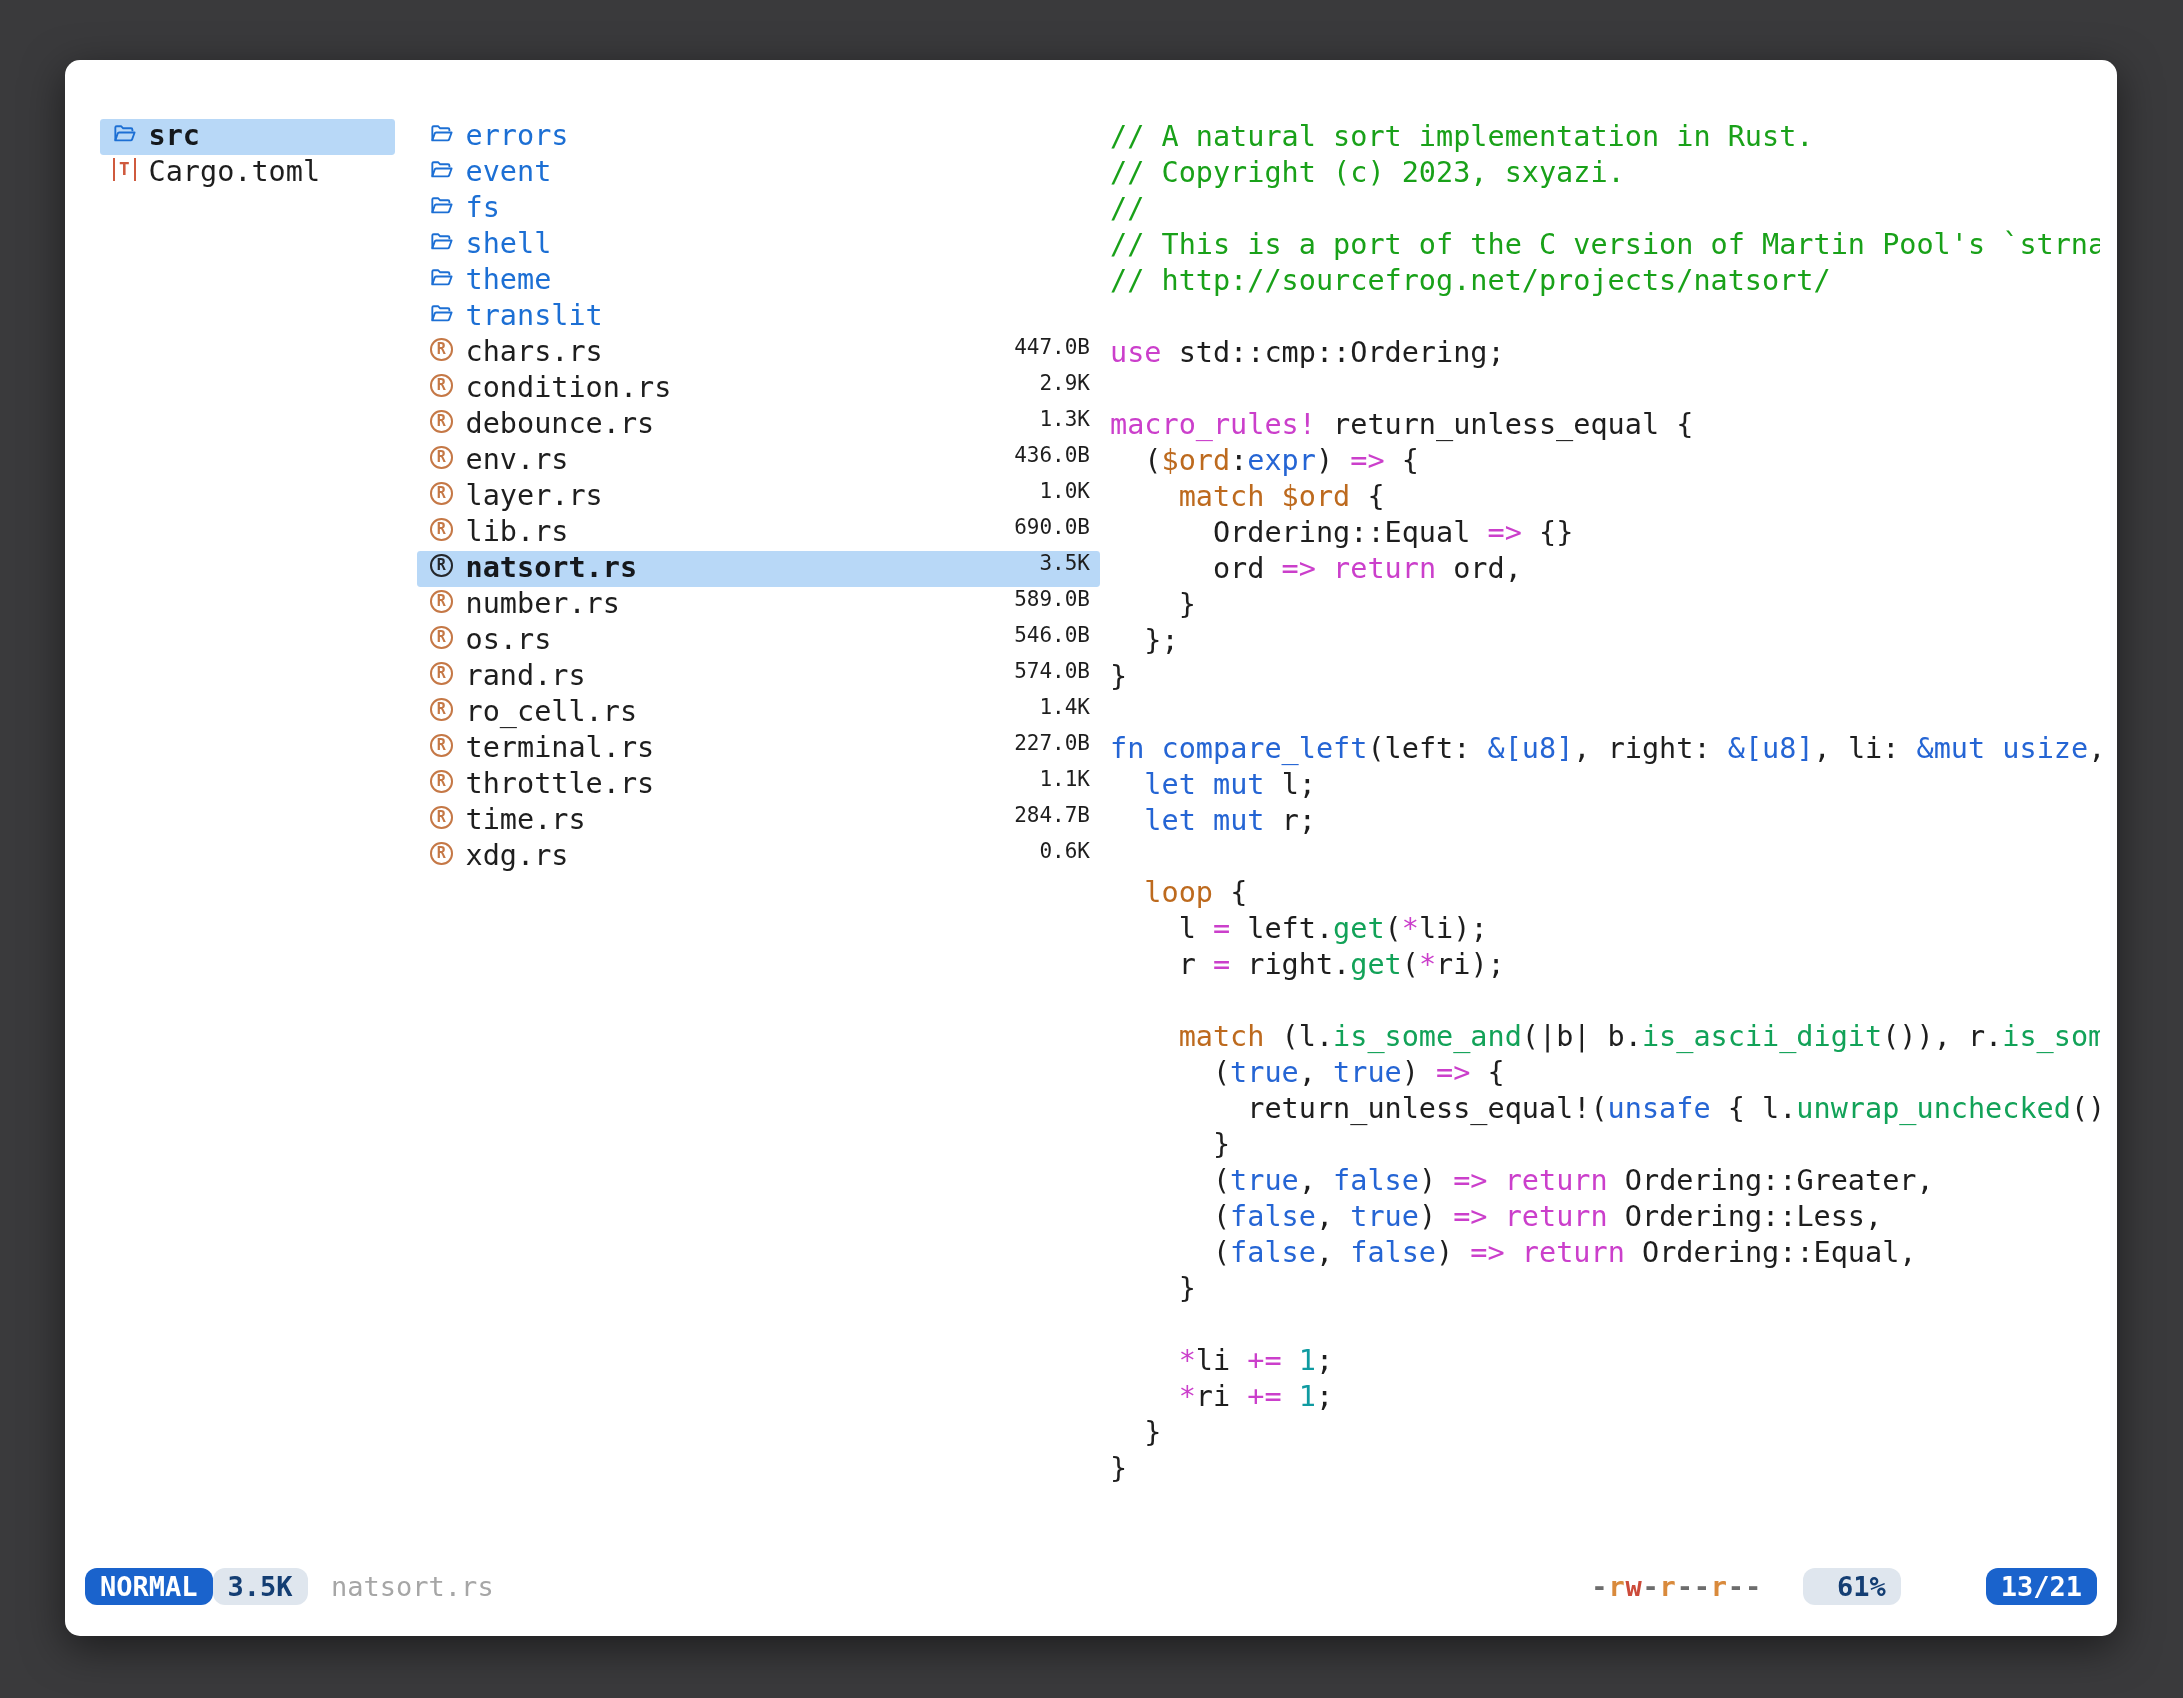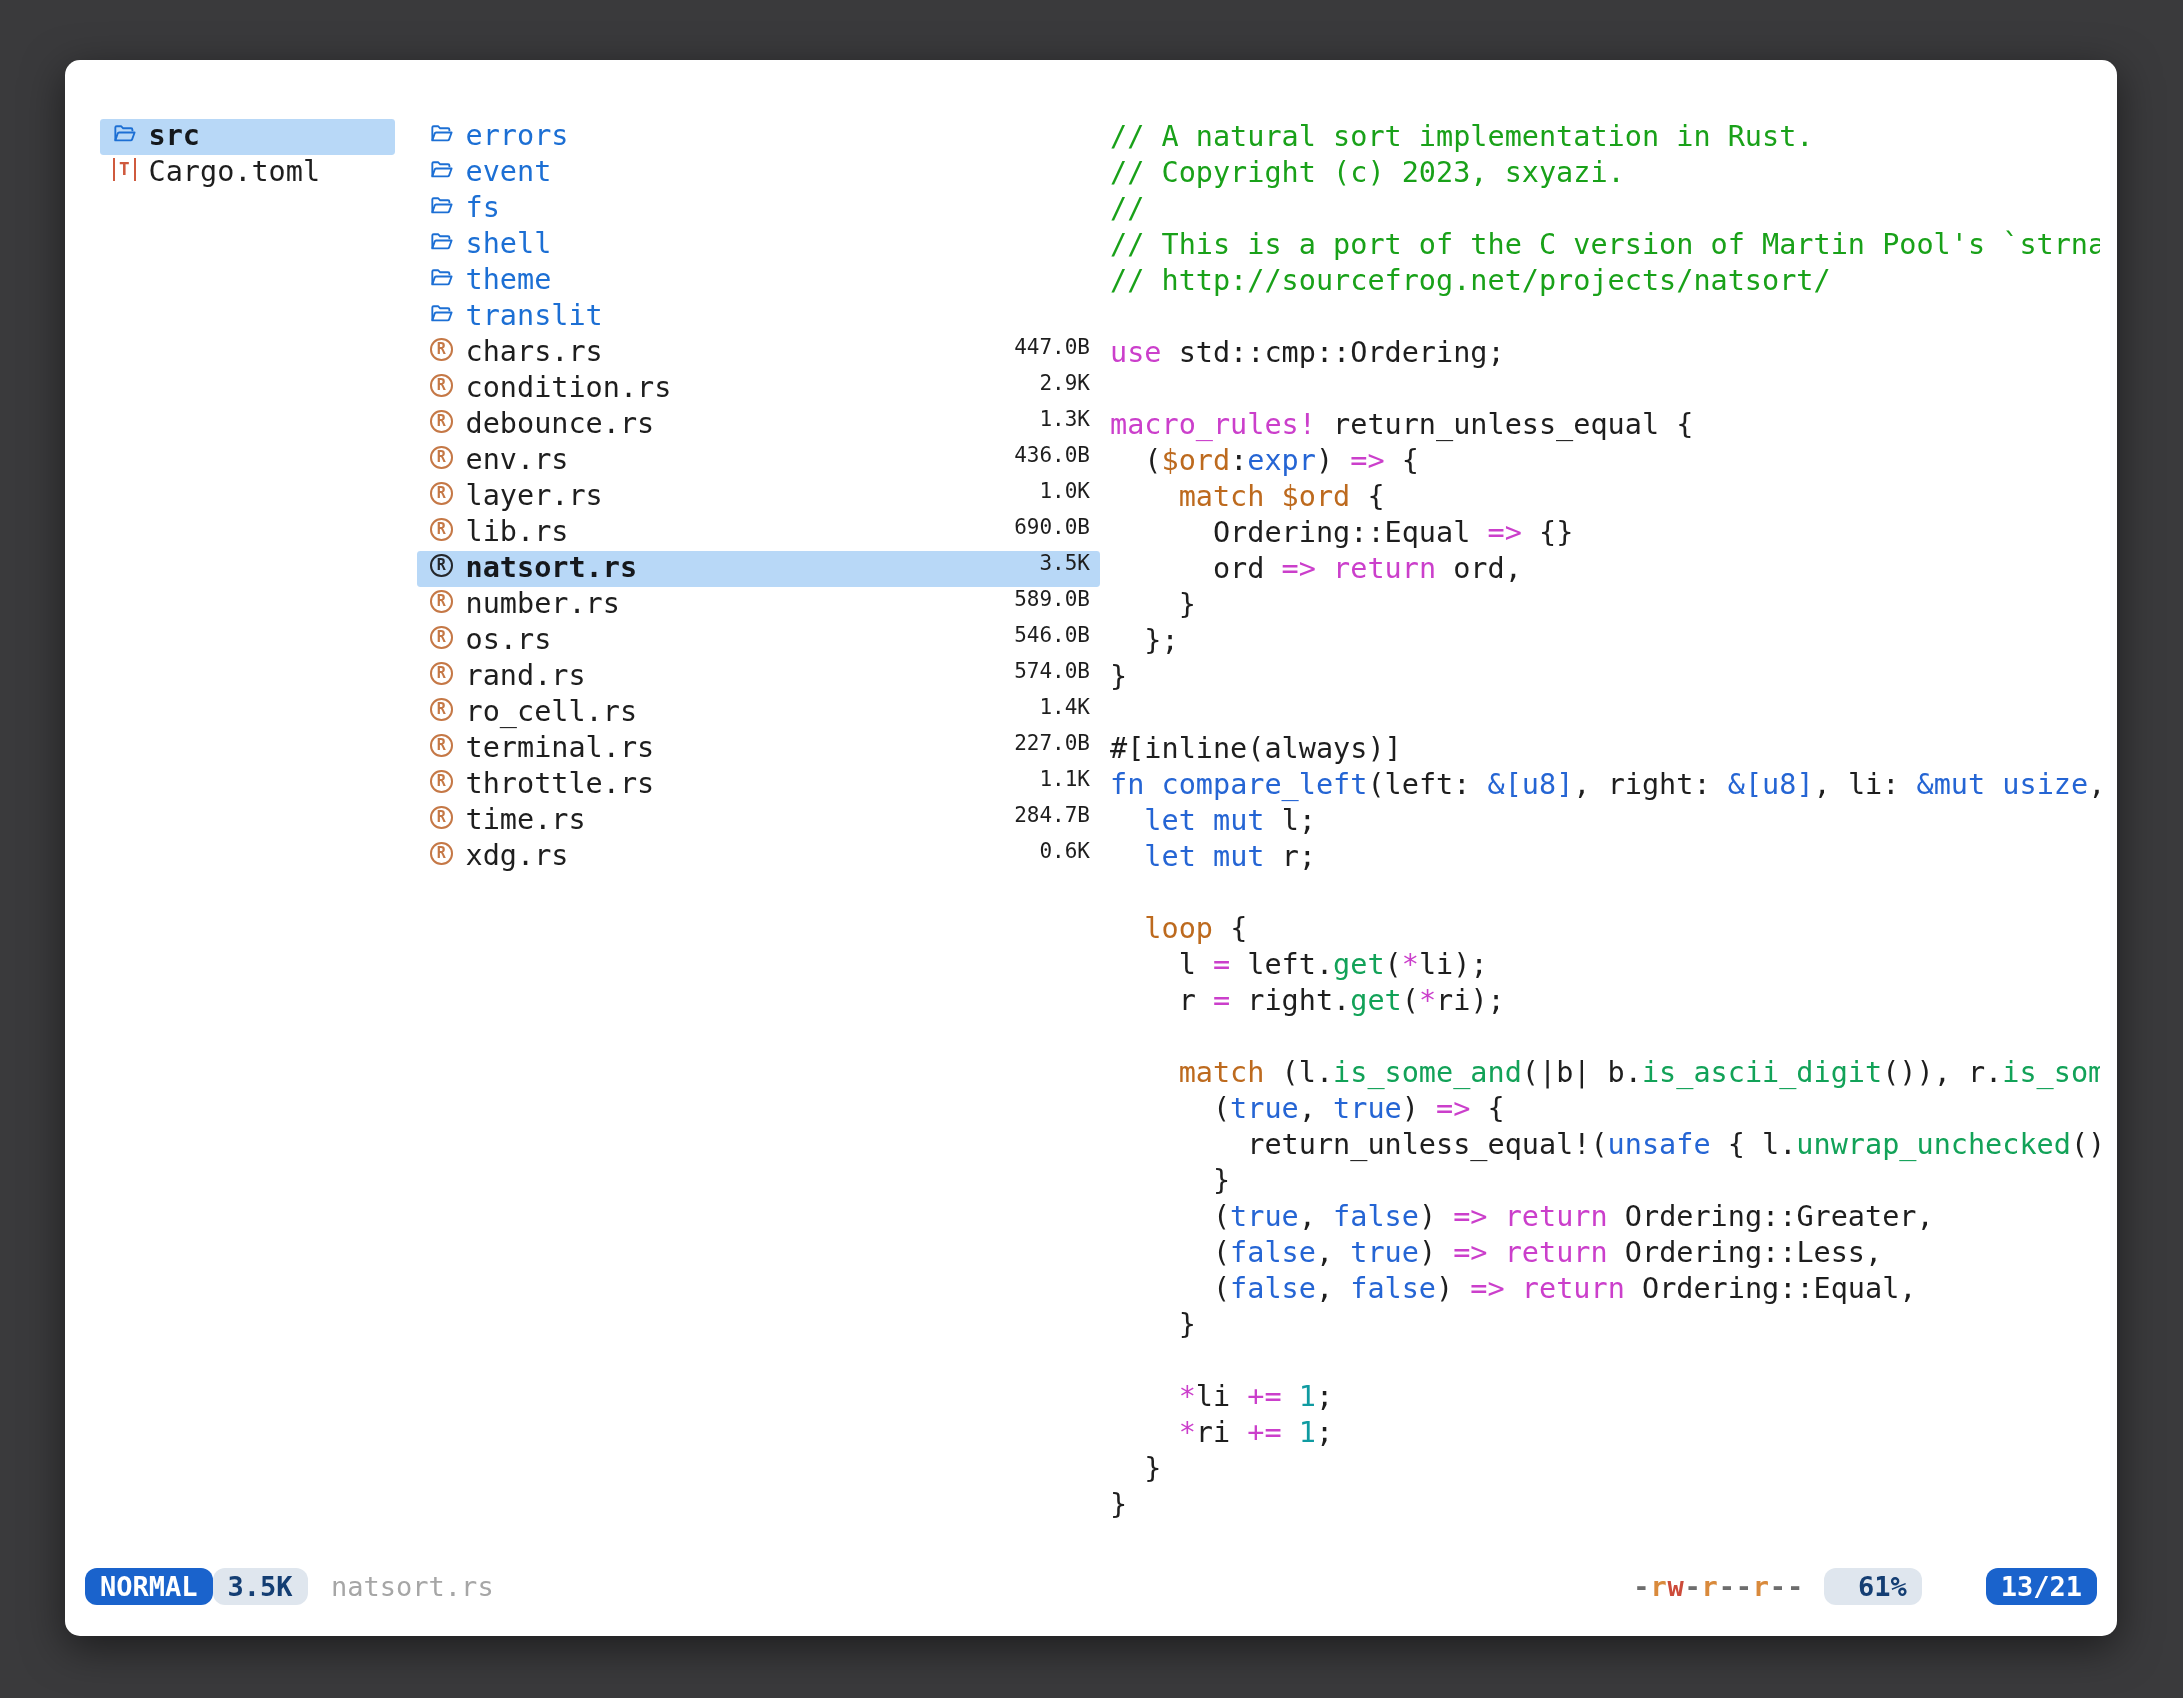--- a/index.html
+++ b/index.html
@@ -72,21 +72,21 @@
   .nm  { color: var(--syn-number, #0f9ba1); }
   .tx  { color: var(--syn-text, #1e1e1e); }
 
   .statusbar {
     position: absolute; left: 20px; right: 20px; bottom: 28.5px;
     height: 42px;
     display: flex; align-items: center;
     font-size: 27px;
   }
   .sb-left  { display: flex; align-items: center; }
-  .sb-right { margin-left: auto; display: flex; align-items: center; gap: 20px; }
+  .sb-right { margin-left: auto; display: flex; align-items: center; gap: 41px; }
   .chip { padding: 3.4px 15px; border-radius: 12px; font-weight: bold; }
   .chip-mode { background: var(--mode-bg, #1a63cc); color: var(--mode-fg, #fff); }
   .chip-size { background: var(--chip-bg, #dfe6ee); color: var(--chip-fg, #143e73); }
   .chip-pct  { background: var(--chip-bg, #dfe6ee); color: var(--chip-fg, #143e73); padding-left: 34px; }
   .chip-pos  { background: var(--pos-bg, #1a63cc);  color: var(--pos-fg, #fff); margin-left: 44px; }
   .sb-fname { color: var(--filename-fg, #a6a6a6); margin-left: 23.5px; }
   .perms { letter-spacing: 0.8px; font-weight: bold; }
   .pc-dash { color: var(--perm-dash, #6d6d6d); }
   .pc-r { color: var(--perm-read, #d98a3c); }
   .pc-w { color: var(--perm-write, #cc4b3a); }
@@ -284,21 +284,20 @@
       <div class="code-line">&nbsp;</div>
       <div class="code-line"><span class="mg">macro_rules!</span><span class="tx"> return_unless_equal {</span></div>
       <div class="code-line"><span class="tx">  (</span><span class="or">$ord</span><span class="tx">:</span><span class="kw">expr</span><span class="tx">) </span><span class="mg">=&gt;</span><span class="tx"> {</span></div>
       <div class="code-line"><span class="tx">    </span><span class="or">match</span><span class="tx"> </span><span class="or">$ord</span><span class="tx"> {</span></div>
       <div class="code-line"><span class="tx">      Ordering::Equal </span><span class="mg">=&gt;</span><span class="tx"> {}</span></div>
       <div class="code-line"><span class="tx">      ord </span><span class="mg">=&gt;</span><span class="tx"> </span><span class="mg">return</span><span class="tx"> ord,</span></div>
       <div class="code-line"><span class="tx">    }</span></div>
       <div class="code-line"><span class="tx">  };</span></div>
       <div class="code-line"><span class="tx">}</span></div>
       <div class="code-line">&nbsp;</div>
-      <div class="code-line"><span class="tx">#[inline(always)]</span></div>
       <div class="code-line"><span class="kw">fn</span><span class="tx"> </span><span class="fnm">compare_left</span><span class="tx">(left: </span><span class="kw">&amp;</span><span class="ty">[u8]</span><span class="tx">, right: </span><span class="kw">&amp;</span><span class="ty">[u8]</span><span class="tx">, li: </span><span class="kw">&amp;mut</span><span class="tx"> </span><span class="ty">usize</span><span class="tx">,</span></div>
       <div class="code-line"><span class="tx">  </span><span class="kw">let</span><span class="tx"> </span><span class="kw">mut</span><span class="tx"> l;</span></div>
       <div class="code-line"><span class="tx">  </span><span class="kw">let</span><span class="tx"> </span><span class="kw">mut</span><span class="tx"> r;</span></div>
       <div class="code-line">&nbsp;</div>
       <div class="code-line"><span class="tx">  </span><span class="or">loop</span><span class="tx"> {</span></div>
       <div class="code-line"><span class="tx">    l </span><span class="mg">=</span><span class="tx"> left.</span><span class="fnc">get</span><span class="tx">(</span><span class="mg">*</span><span class="tx">li);</span></div>
       <div class="code-line"><span class="tx">    r </span><span class="mg">=</span><span class="tx"> right.</span><span class="fnc">get</span><span class="tx">(</span><span class="mg">*</span><span class="tx">ri);</span></div>
       <div class="code-line">&nbsp;</div>
       <div class="code-line"><span class="tx">    </span><span class="or">match</span><span class="tx"> (l.</span><span class="fnc">is_some_and</span><span class="tx">(|b| b.</span><span class="fnc">is_ascii_digit</span><span class="tx">()), r.</span><span class="fnc">is_some</span></div>
       <div class="code-line"><span class="tx">      (</span><span class="kw">true</span><span class="tx">, </span><span class="kw">true</span><span class="tx">) </span><span class="mg">=&gt;</span><span class="tx"> {</span></div>

